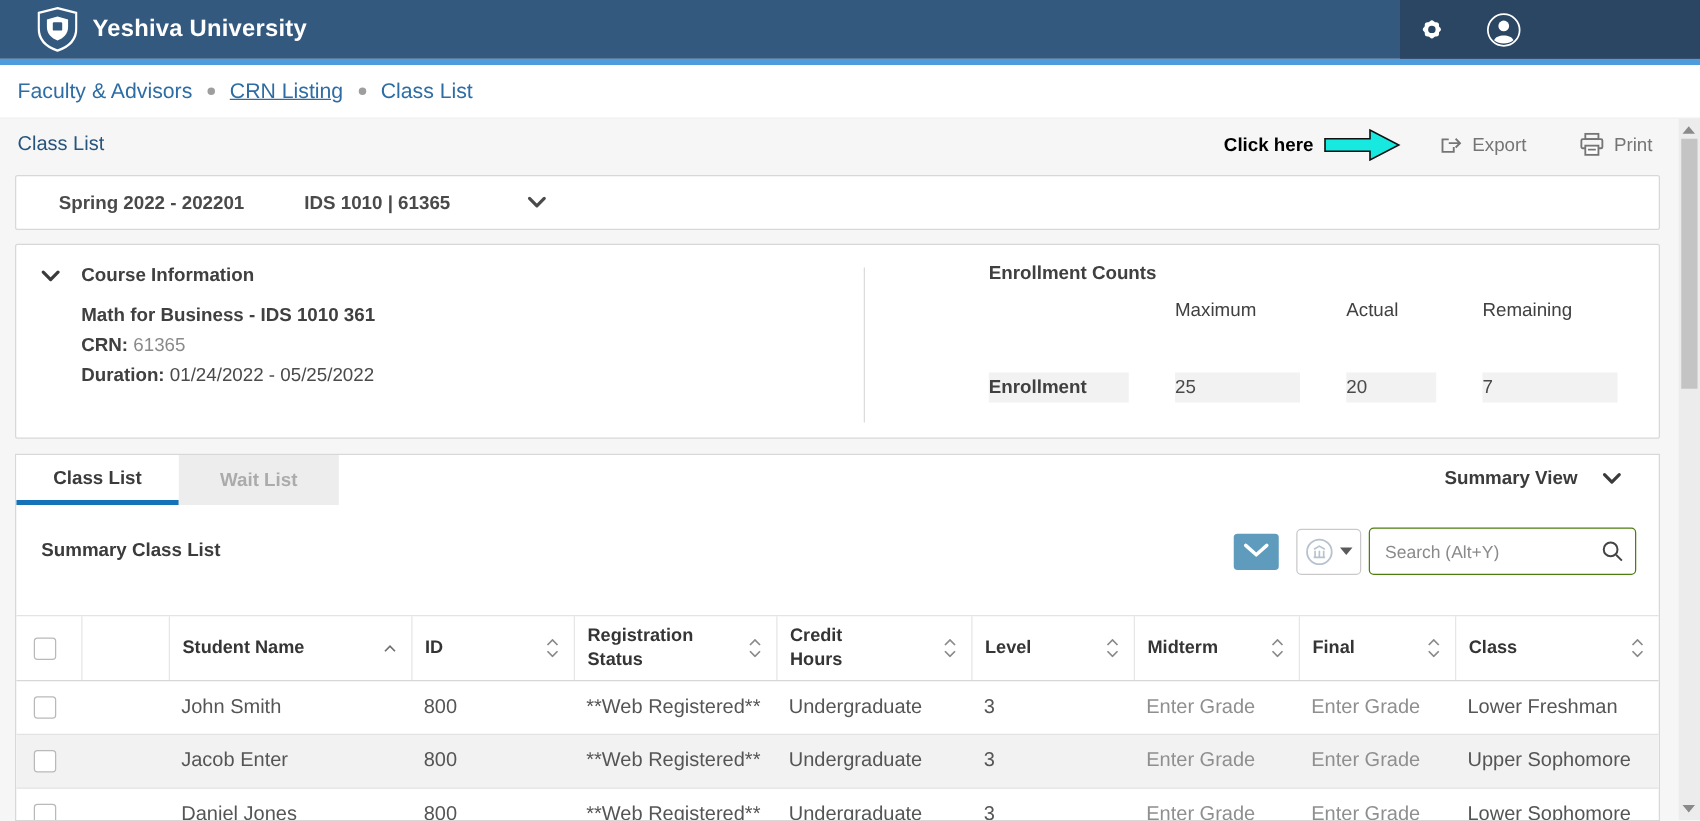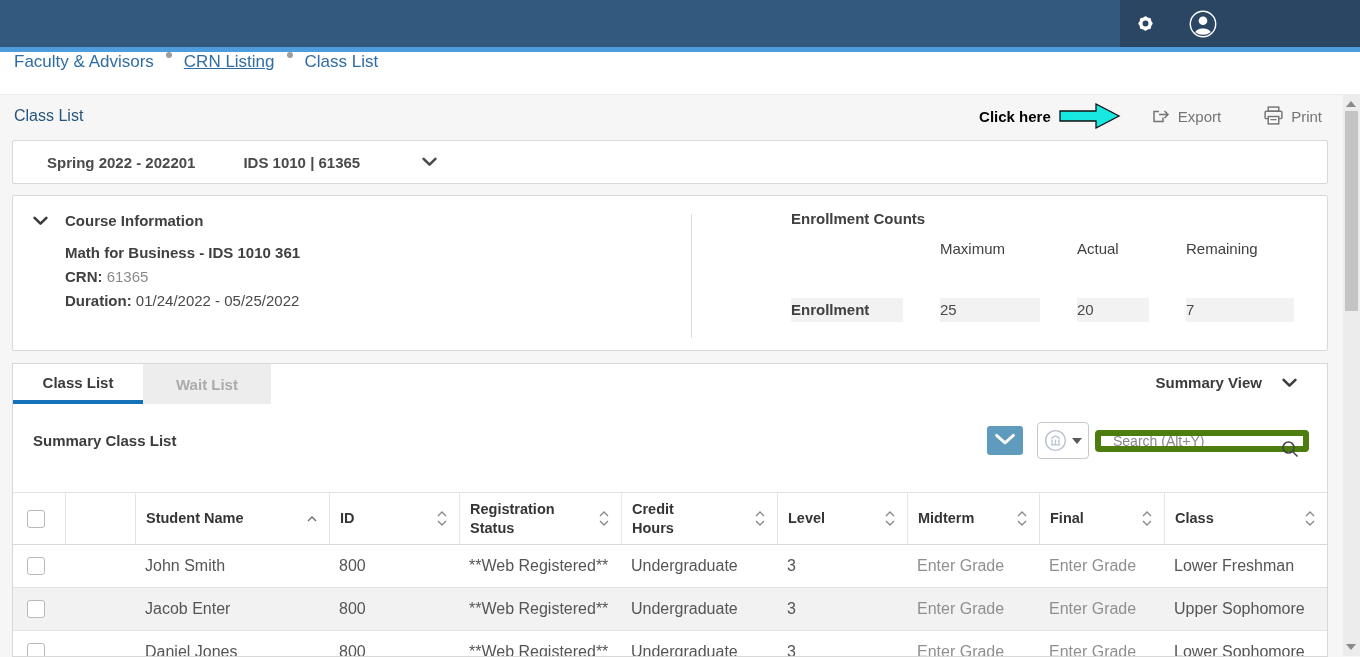--- a/index.html
+++ b/index.html
@@ -10,21 +10,21 @@
   
   .navbar { position:relative; height:47px; background:#34597f; display:flex; align-items:center; }
   .brand-wrap { display:flex; align-items:center; gap:12px; padding-left:30px; }
   .brand { color:#ffffff; font-size:19px; font-weight:600; letter-spacing:.2px; }
   .nav-right { position:absolute; right:0; top:0; width:240px; height:47px; background:#2b4663;
                display:flex; align-items:center; gap:28px; padding-left:10px; }
   .nav-icon-btn { width:30px; height:30px; display:flex; align-items:center; justify-content:center; cursor:pointer; }
   .accent-strip { height:5px; background:#4e9cdb; }
 
   
-  .breadcrumb { height:43px; background:#ffffff; display:flex; gap:12px;
+  .breadcrumb { height:43px; background:#ffffff; display:flex; align-items:center; gap:12px;
                 padding-left:14px; font-size:17px; border-bottom:1px solid #ededed; }
   .crumb { color:#2e6da4; cursor:pointer; }
   .crumb.underlined { text-decoration:underline; }
   .crumb-dot { width:6px; height:6px; border-radius:50%; background:#9e9e9e; }
 
   
   .content { position:relative; height:561px; background:#f6f6f6; }
 
   .page-header { position:relative; height:45px; }
   .page-title { position:absolute; left:14px; top:12px; font-size:16px; color:#26547c; }
@@ -76,21 +76,21 @@
   .toolbar { position:relative; height:88px; }
   .list-heading { position:absolute; left:20px; top:28px; font-size:15px; font-weight:700; color:#3b3b3b; }
   .toolbar-controls { position:absolute; right:18px; top:18px; display:flex; align-items:center; }
   .email-btn { width:36px; height:29px; background:#5f9bbd; border-radius:3px; display:flex;
                align-items:center; justify-content:center; cursor:pointer; }
   .drop-btn { margin-left:14px; width:52px; height:37px; border:1px solid #c9c9c9; border-radius:4px;
               background:#fff; display:flex; align-items:center; justify-content:center; gap:5px; cursor:pointer; }
   .caret-down { width:0; height:0; border-left:5px solid transparent; border-right:5px solid transparent;
                 border-top:6px solid #5a5a5a; }
   .search-wrap { margin-left:6px; position:relative; }
-  .search-input { width:214px; height:22px; border:6px solid #4d7c0f; border-radius:4px; padding:0 36px 0 12px;
+  .search-input { width:214px; height:38px; border:1px solid #4d7c0f; border-radius:4px; padding:0 36px 0 12px;
                   font-size:14px; color:#555; font-family:"Liberation Sans", sans-serif; background:#fff; }
   .search-input::placeholder { color:#8a8a8a; }
   .search-btn { position:absolute; right:10px; top:10px; cursor:pointer; }
 
   
   .grid-row { display:grid; grid-template-columns:52px 70px 194px 130px 162px 156px 130px 132px 125px 163px; }
   .thead { border-top:1px solid #e3e3e3; border-bottom:1px solid #d7d7d7; height:53px; }
   .th { display:flex; align-items:center; justify-content:space-between; padding:0 12px 0 10px;
         font-size:14.5px; font-weight:600; color:#353535; line-height:1.25; cursor:pointer; }
   .th + .th { border-left:1px solid #e6e6e6; }
@@ -112,20 +112,30 @@
                    border-left:5px solid transparent; border-right:5px solid transparent;
                    border-top:6px solid #8a8a8a; cursor:pointer; }
   .vs-thumb { position:absolute; top:16px; left:2px; width:13px; height:200px; background:#c4c4c4; cursor:pointer; }
 </style>
 </head>
 <body>
 
 <div class="screen">
 
   <div class="navbar">
+    <div class="brand-wrap">
+      <span style="display:flex;">
+        <svg width="32" height="37" viewBox="0 0 34 38">
+          <path d="M17 1 L33 5 V18 C33 28 26 34 17 37 C8 34 1 28 1 18 V5 Z" fill="none" stroke="#ffffff" stroke-width="2"></path>
+          <path d="M17 8 L26 10.5 V17 C26 23 22 26.5 17 28.5 C12 26.5 8 23 8 17 V10.5 Z" fill="#ffffff"></path>
+          <rect x="13" y="13" width="8" height="7" rx="1" fill="#34597f"></rect>
+        </svg>
+      </span>
+      <span class="brand">Yeshiva University</span>
+    </div>
     <div class="nav-right">
       <span class="nav-icon-btn">
         <svg width="21" height="21" viewBox="0 0 24 24">
           <g fill="#ffffff">
             <rect x="5.5" y="5.5" width="13" height="13" rx="2.5"></rect>
             <rect x="5.5" y="5.5" width="13" height="13" rx="2.5" transform="rotate(45 12 12)"></rect>
           </g>
           <circle cx="12" cy="12" r="3.4" fill="#2b4663"></circle>
         </svg>
       </span>

